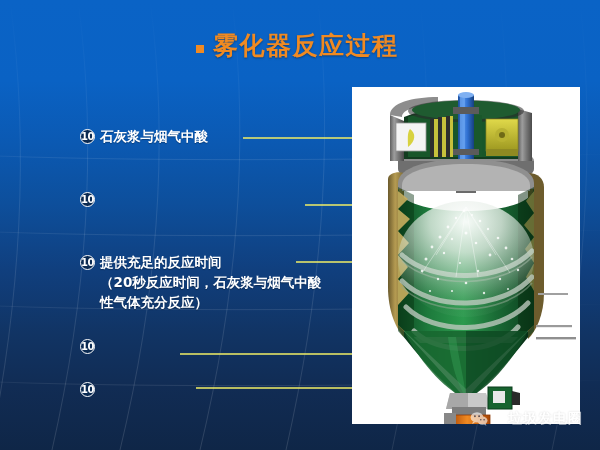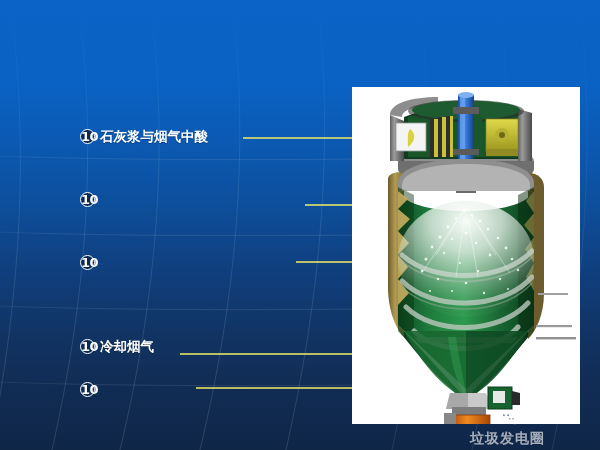--- a/index.html
+++ b/index.html
@@ -66,21 +66,21 @@
     gap: 5px;
   }
   .bullet-glyph {
     flex: 0 0 auto;
     width: 13px;
     height: 13px;
     border-radius: 50%;
     background: #0a2a52;
     border: 1.2px solid #ffffff;
     color: #ffffff;
-    font-size: 13px;
+    font-size: 10px;
     font-weight: bold;
     line-height: 13px;
     text-align: center;
     margin-top: 3px;
     letter-spacing: -0.5px;
   }
   .bullet-body {
     color: #ffffff;
     font-size: 13.5px;
     font-weight: bold;
@@ -115,23 +115,22 @@
   }
   #diagram-svg { display: block; }
 
   
   #watermark {
     position: absolute;
     left: 470px;
     top: 410px;
     display: flex;
     align-items: center;
-    gap: 4px;
+    gap: 20px;
     opacity: 0.62;
-    flex-direction: column;
   }
   #watermark-text {
     color: #ffffff;
     font-size: 14px;
     font-weight: bold;
     letter-spacing: 1px;
     text-shadow: 0 0 2px rgba(0,0,0,0.25);
   }
 </style>
 </head>
@@ -163,20 +162,24 @@
       <path d="M 420 0 C 436 150 424 300 392 450"></path>
       <path d="M 500 0 C 516 150 504 300 472 450"></path>
       <path d="M 580 0 C 596 150 584 300 552 450"></path>
       <path d="M 0 232 C 160 238 420 236 600 230"></path>
       <path d="M 0 306 C 160 312 420 310 600 304"></path>
       <path d="M 0 382 C 160 388 420 386 600 380"></path>
       <path d="M 0 156 C 160 162 420 160 600 154"></path>
     </g>
   </svg>
 
+  <div id="title-row">
+    <span id="title-bullet"></span>
+    <span id="title-text">雾化器反应过程</span>
+  </div>
 
   <svg id="leaders" viewBox="0 0 600 450" xmlns="http://www.w3.org/2000/svg">
     <g stroke="#f2ef66" stroke-width="1.4" fill="none">
       <path d="M 243 138 L 352 138"></path>
       <path d="M 305 205 L 417 205"></path>
       <path d="M 296 262 L 418 262"></path>
       <path d="M 180 354 L 415 354"></path>
       <path d="M 196 388 L 410 388"></path>
     </g>
     <g fill="#f2ef66">
@@ -191,25 +194,27 @@
     <span class="bullet-glyph">10</span>
     <span class="bullet-body">石灰浆与烟气中酸</span>
   </div>
 
   <div class="bullet-item" id="item-2">
     <span class="bullet-glyph">10</span>
   </div>
 
   <div class="bullet-item" id="item-3">
     <span class="bullet-glyph">10</span>
+    <span class="bullet-body">提供充足的反应时间
+（20秒反应时间，石灰浆与烟气中酸
+性气体充分反应）</span>
   </div>
 
   <div class="bullet-item" id="item-4">
     <span class="bullet-glyph">10</span>
-    <span class="bullet-body">冷却烟气</span>
   </div>
 
   <div class="bullet-item" id="item-5">
     <span class="bullet-glyph">10</span>
   </div>
 
   <div id="image-panel">
     <svg id="diagram-svg" width="228" height="337" viewBox="0 0 228 337" xmlns="http://www.w3.org/2000/svg">
       <defs>
         <linearGradient id="gVessel" x1="0" y1="0" x2="1" y2="0">

